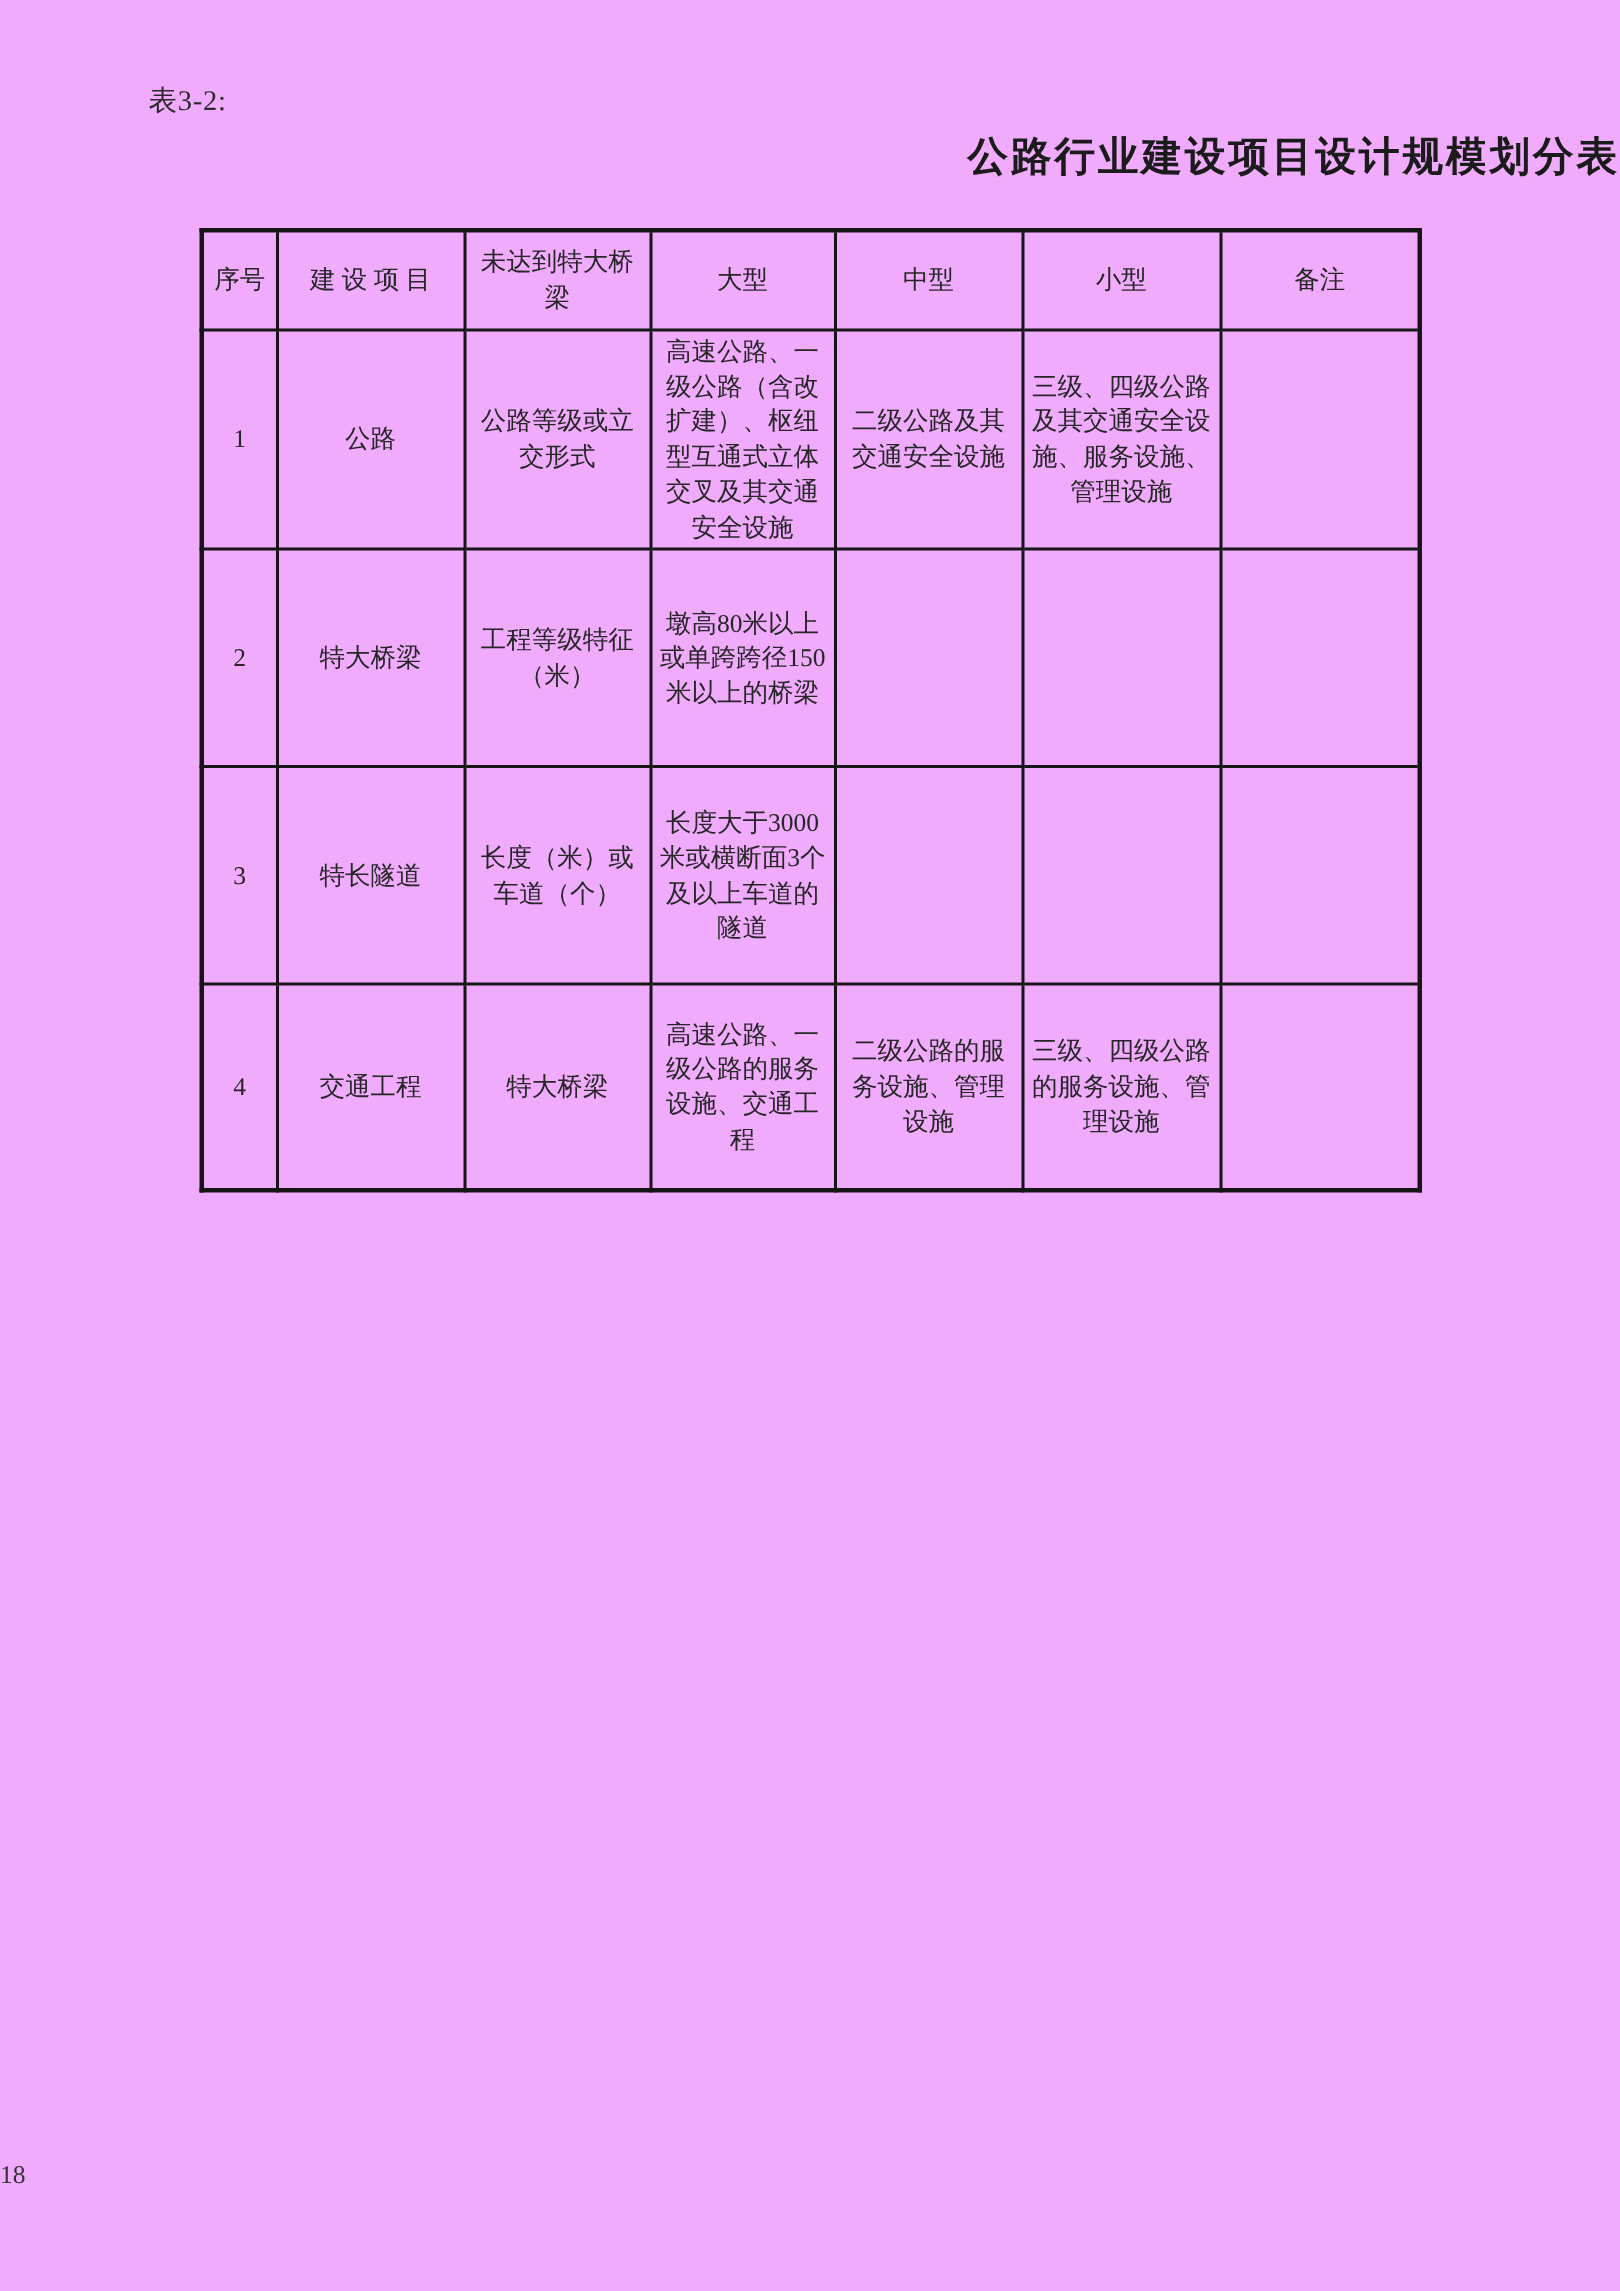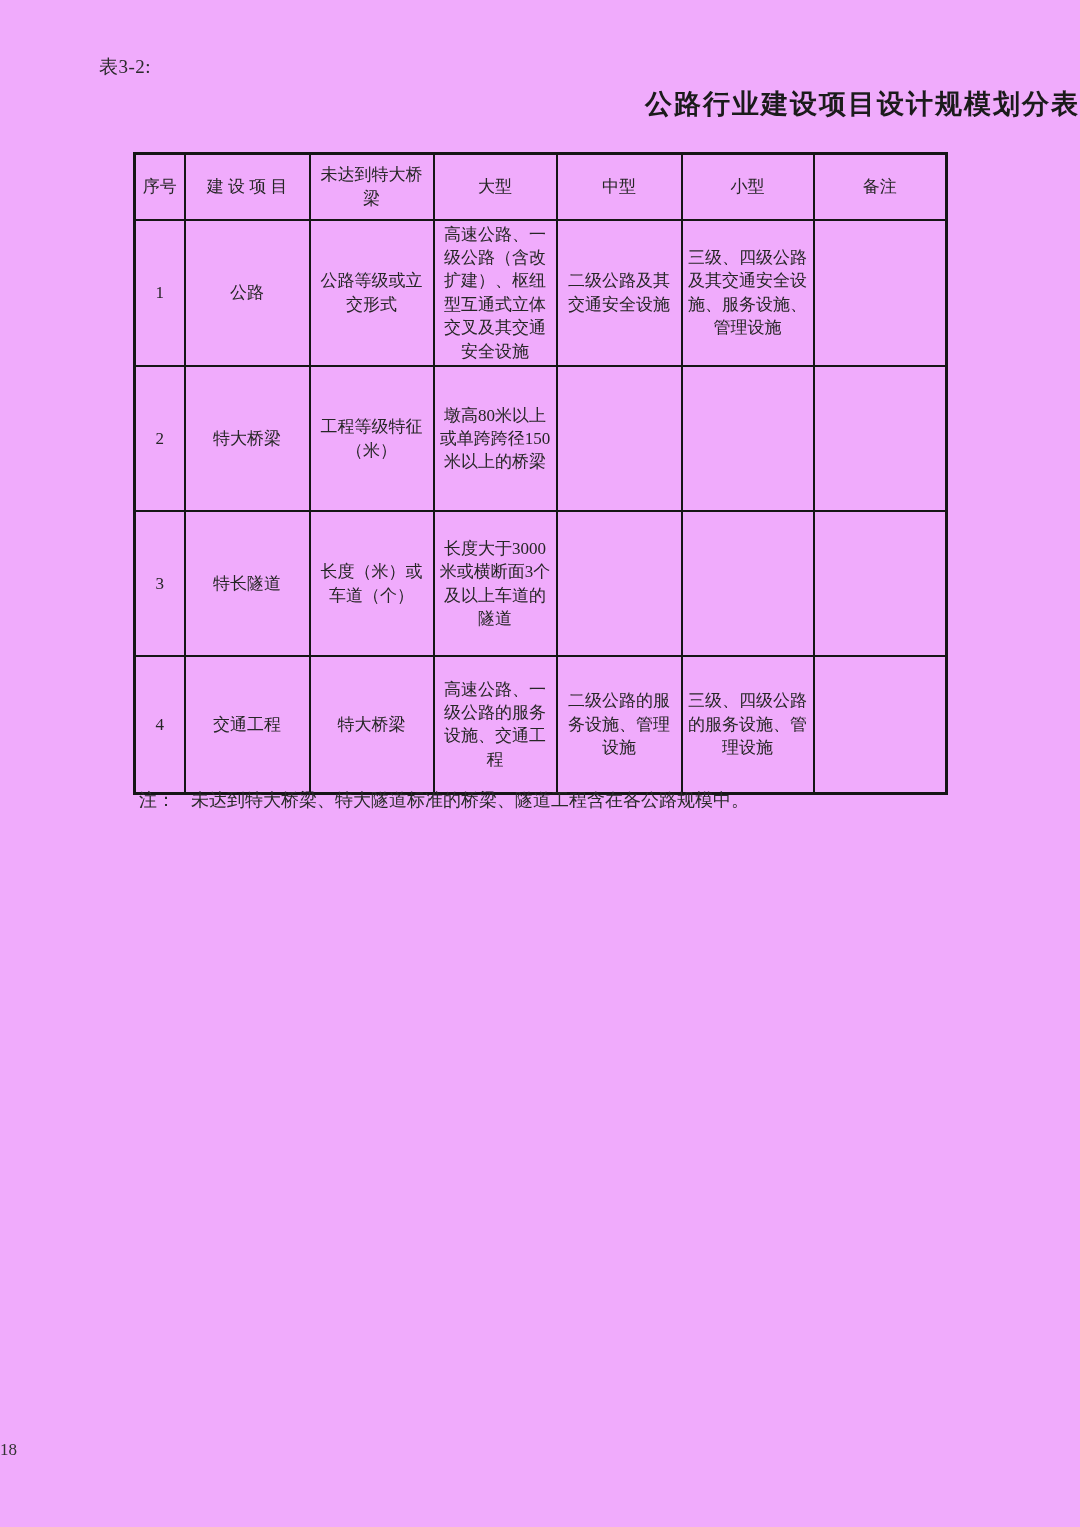--- a/index.html
+++ b/index.html
@@ -138,19 +138,16 @@
         <td>交通工程</td>
         <td>特大桥梁</td>
         <td>高速公路、一级公路的服务设施、交通工程</td>
         <td>二级公路的服务设施、管理设施</td>
         <td>三级、四级公路的服务设施、管理设施</td>
         <td></td>
       </tr>
     </tbody>
   </table>
 
-  <div class="note">
-    <span class="note-label">注：</span><span>未达到特大桥梁、特大隧道标准的桥梁、隧道工程含在各公路规模中。</span>
-  </div>
 
   <div class="page-number">18</div>
 
 </div>
 
 </body></html>

